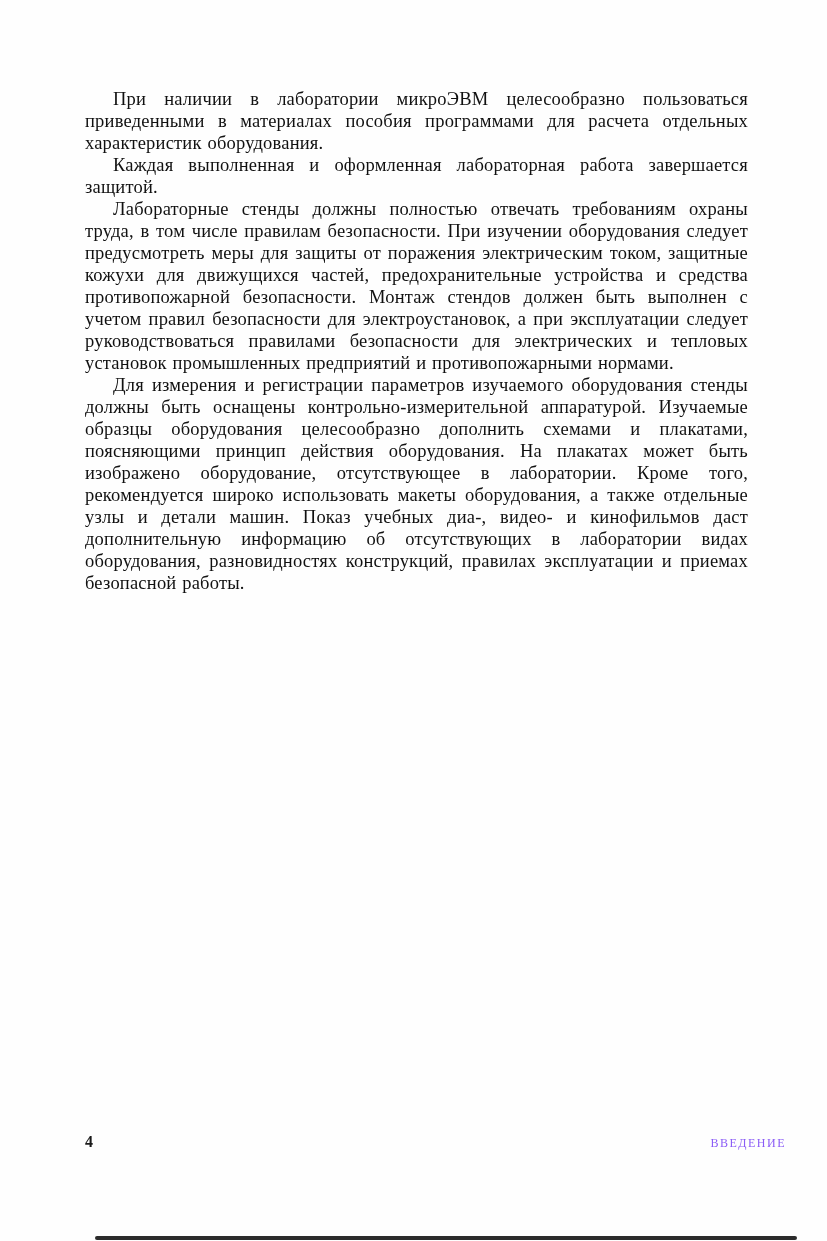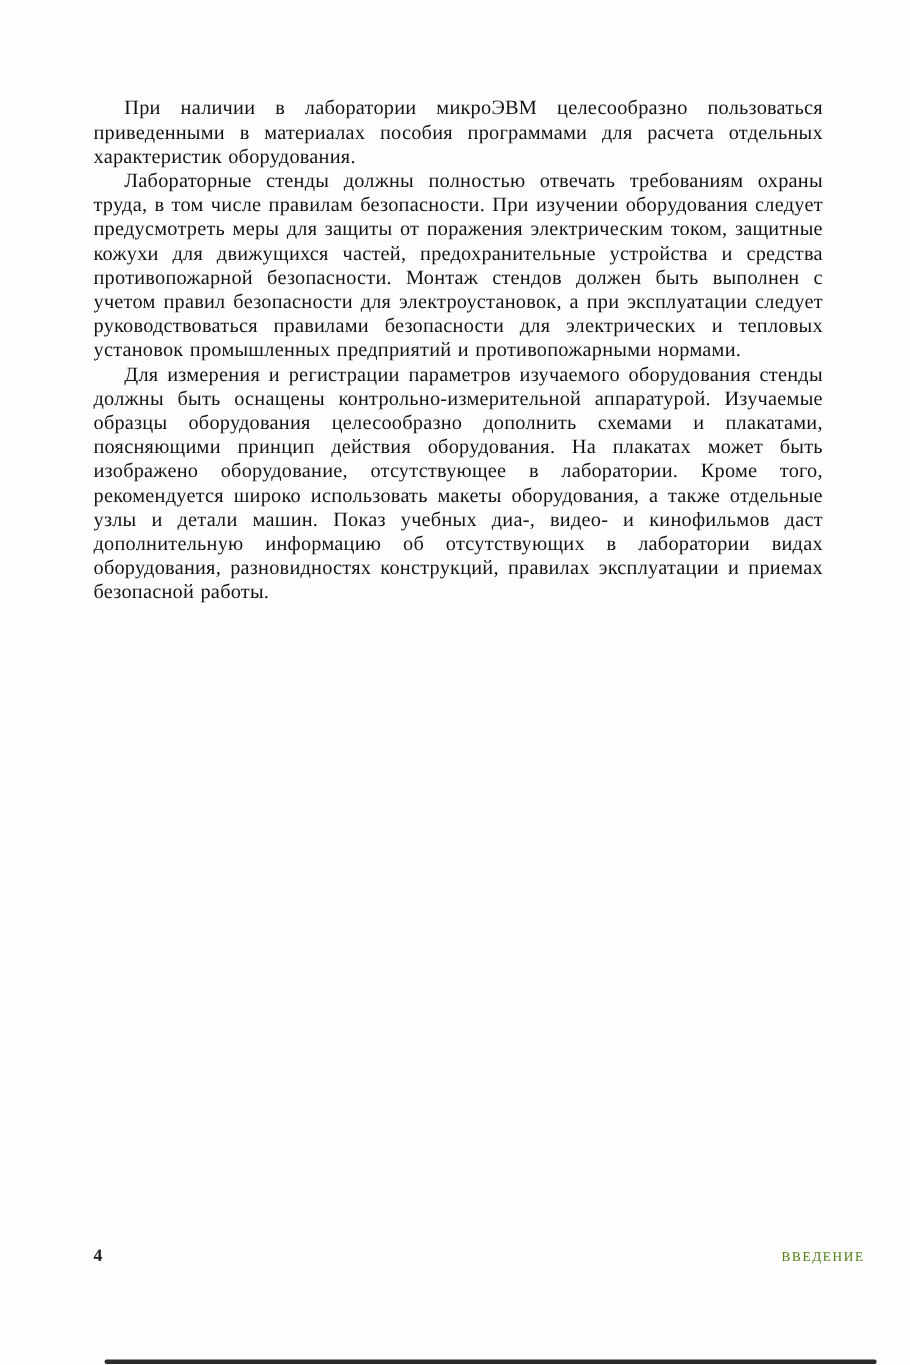--- a/index.html
+++ b/index.html
@@ -43,40 +43,41 @@
     align-items: baseline;
   }
   .page-number {
     font-size: 16px;
     font-weight: bold;
     color: #1a1a1a;
   }
   .running-head {
     font-size: 12px;
     letter-spacing: 1.5px;
-    color: #4d7c0f;
+    color: #8b5cf6;
   }
   .scan-edge {
     position: absolute;
     bottom: 1px;
     left: 95px;
     right: 68px;
     height: 4px;
     background: #141414;
     border-radius: 2px;
     opacity: 0.9;
   }
 </style>
 </head>
 <body>
 
 <div class="page">
 
   <div class="text-block">
     <p>При наличии в лаборатории микроЭВМ целесообразно пользоваться приведенными в материалах пособия программами для расчета отдельных характеристик оборудования.</p>
+    <p>Каждая выполненная и оформленная лабораторная работа завершается защитой.</p>
     <p>Лабораторные стенды должны полностью отвечать требованиям охраны труда, в том числе правилам безопасности. При изучении оборудования следует предусмотреть меры для защиты от поражения электрическим током, защитные кожухи для движущихся частей, предохранительные устройства и средства противопожарной безопасности. Монтаж стендов должен быть выполнен с учетом правил безопасности для электроустановок, а при эксплуатации следует руководствоваться правилами безопасности для электрических и тепловых установок промышленных предприятий и противопожарными нормами.</p>
     <p>Для измерения и регистрации параметров изучаемого оборудования стенды должны быть оснащены контрольно-измерительной аппаратурой. Изучаемые образцы оборудования целесообразно дополнить схемами и плакатами, поясняющими принцип действия оборудования. На плакатах может быть изображено оборудование, отсутствующее в лаборатории. Кроме того, рекомендуется широко использовать макеты оборудования, а также отдельные узлы и детали машин. Показ учебных диа-, видео- и кинофильмов даст дополнительную информацию об отсутствующих в лаборатории видах оборудования, разновидностях конструкций, правилах эксплуатации и приемах безопасной работы.</p>
   </div>
 
   <div class="footer">
     <span class="page-number">4</span>
     <span class="running-head">ВВЕДЕНИЕ</span>
   </div>
 
   <div class="scan-edge"></div>

